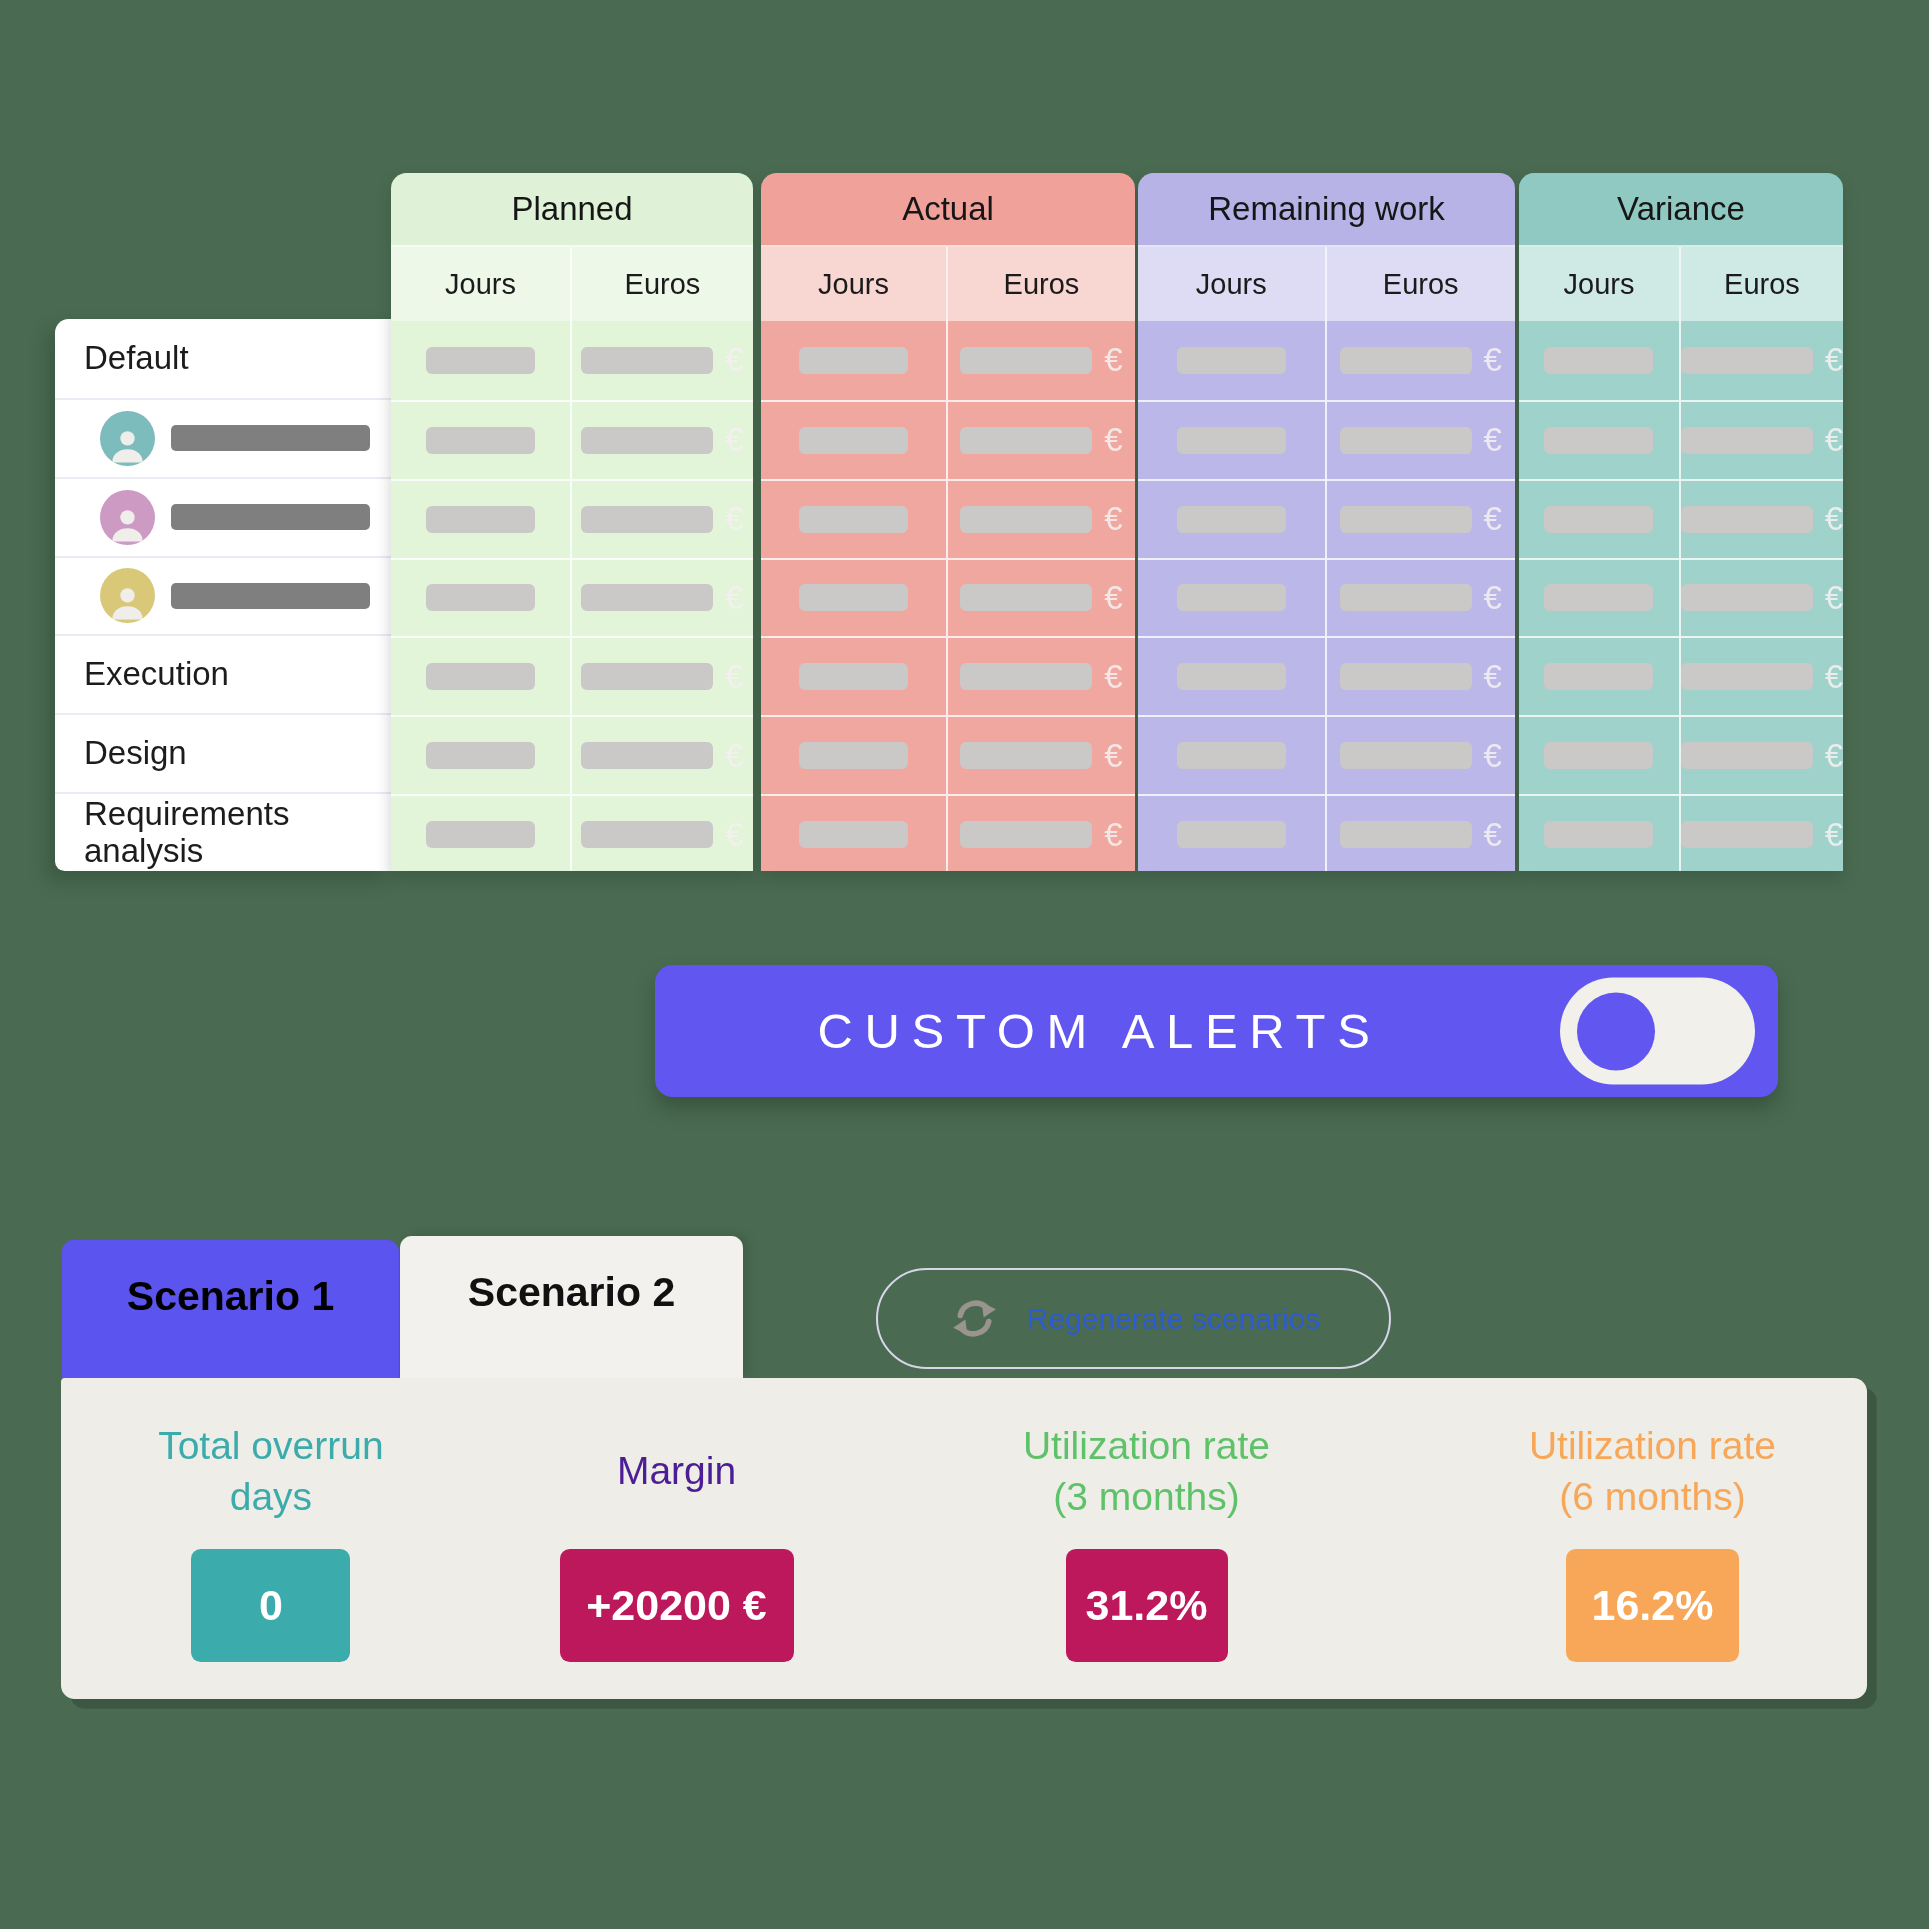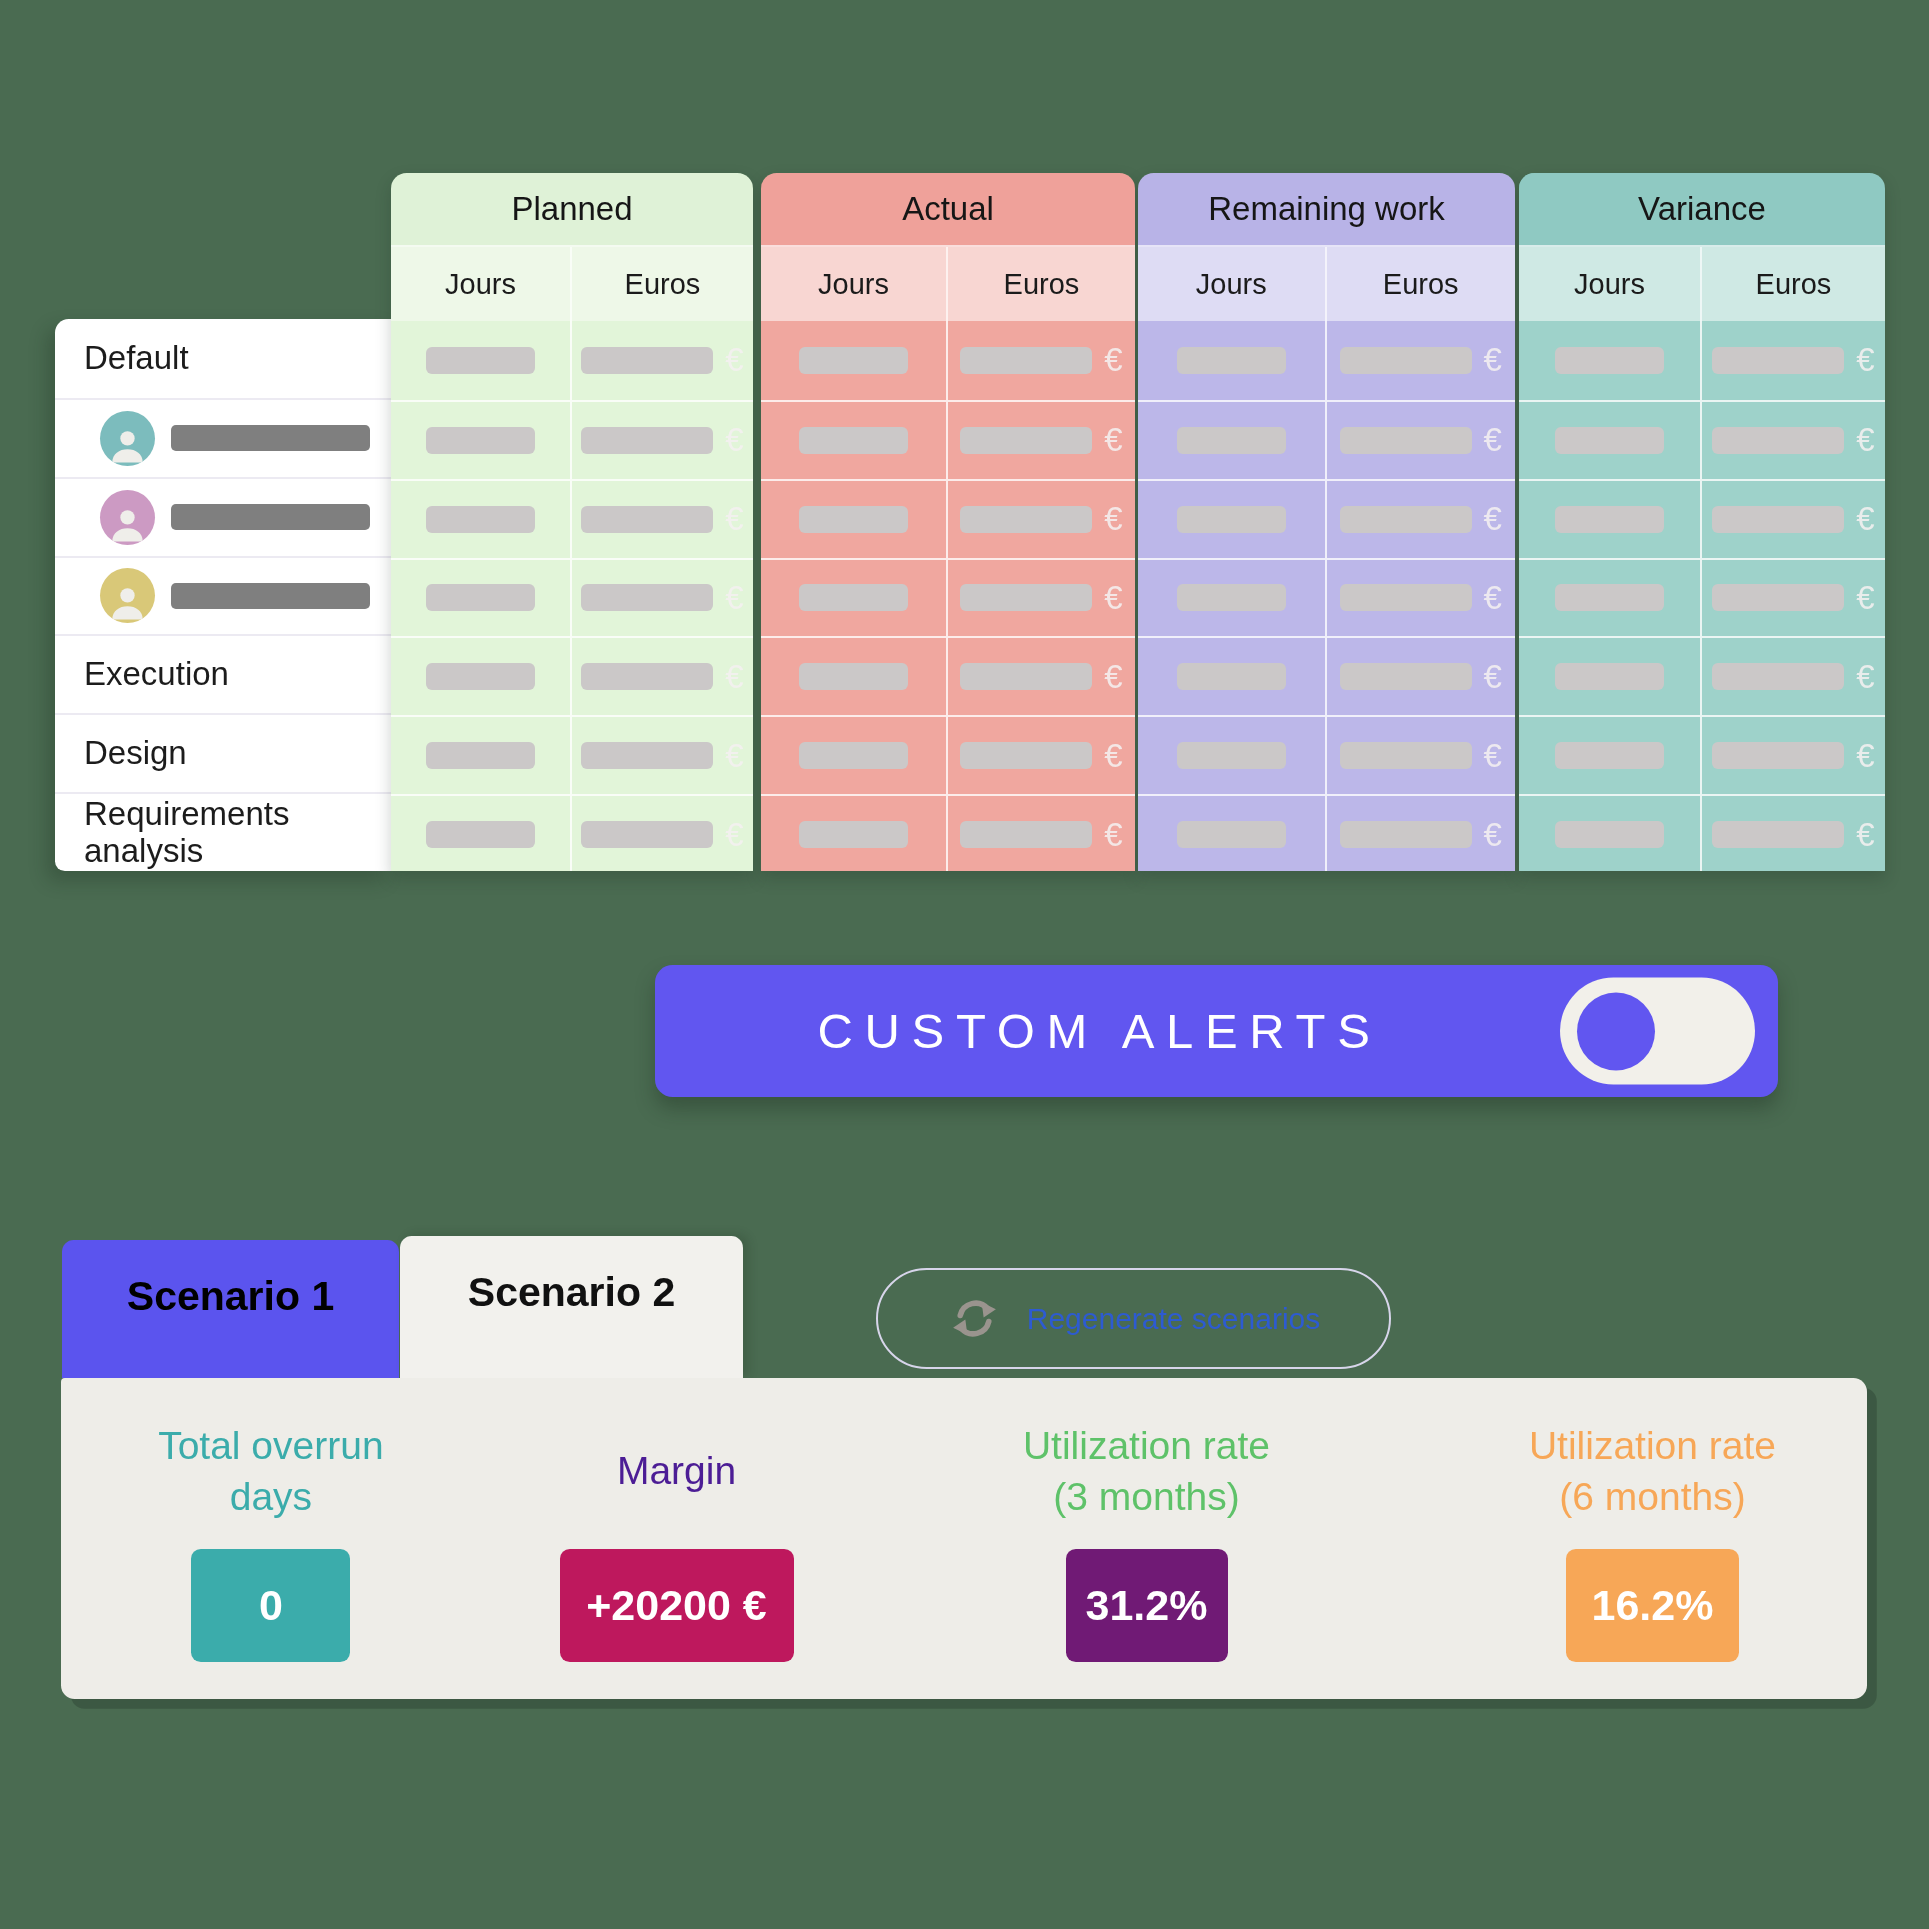--- a/index.html
+++ b/index.html
@@ -17,21 +17,21 @@
           display:flex;align-items:flex-end;justify-content:center;overflow:hidden;}
   .avatar svg{width:43px;height:43px;display:block;}
   .namebar{width:199px;height:26px;background:#7f7f7f;border-radius:4.9px;margin-left:16.6px;}
 
   
   .group{position:absolute;top:173px;height:698px;border-radius:15.6px 15.6px 0 0;overflow:hidden;
          box-shadow:0 7.8px 15.6px rgba(25,42,30,.22);}
   .g0{left:391px;width:362px;--h:#dff2d7;--s:#eef8e8;--c:#e2f5d9;}
   .g1{left:761px;width:374px;--h:#efa19a;--s:#f8d6d2;--c:#f0a79f;}
   .g2{left:1138px;width:377px;--h:#b8b3e7;--s:#dedcf4;--c:#bcb7e9;}
-  .g3{left:1519px;width:366px;--h:#8fc9c2;--s:#cfe9e4;--c:#9ed2ca;}
+  .g3{left:1519px;width:324px;--h:#8fc9c2;--s:#cfe9e4;--c:#9ed2ca;}
   .g-header{height:72px;background:var(--h);display:flex;align-items:center;justify-content:center;
             font-size:33px;font-weight:500;color:#161616;border-bottom:2px solid rgba(255,255,255,.65);
             position:relative;z-index:1;}
   .g-sub{height:74px;background:var(--s);display:grid;grid-template-columns:1fr 1fr;position:relative;z-index:2;}
   .g-sub .half{display:flex;align-items:center;justify-content:center;font-size:29px;color:#1b1b1b;}
   .g-sub .half:first-child{border-right:2px solid rgba(255,255,255,.65);}
   .g-cells{height:552px;background:var(--c);display:grid;grid-template-rows:repeat(7,1fr);position:relative;z-index:1;}
   .g-row{display:grid;grid-template-columns:1fr 1fr;}
   .g-row + .g-row{border-top:2px solid rgba(255,255,255,.78);}
   .g-cell{display:flex;align-items:center;justify-content:center;}
@@ -487,21 +487,21 @@
       </div>
       <div class="mbox" style="background: #be185d;">
         <span>+20200 €</span>
       </div>
     </div>
     <div class="metric m2">
       <div class="mlabel" style="color: rgb(94, 194, 105);">
         <span>Utilization rate</span>
         <span>(3 months)</span>
       </div>
-      <div class="mbox" style="background: #701a75;">
+      <div class="mbox" style="background: #be185d;">
         <span>31.2%</span>
       </div>
     </div>
     <div class="metric m3">
       <div class="mlabel" style="color: rgb(247, 167, 87);">
         <span>Utilization rate</span>
         <span>(6 months)</span>
       </div>
       <div class="mbox" style="background: rgb(247, 167, 87);">
         <span>16.2%</span>

